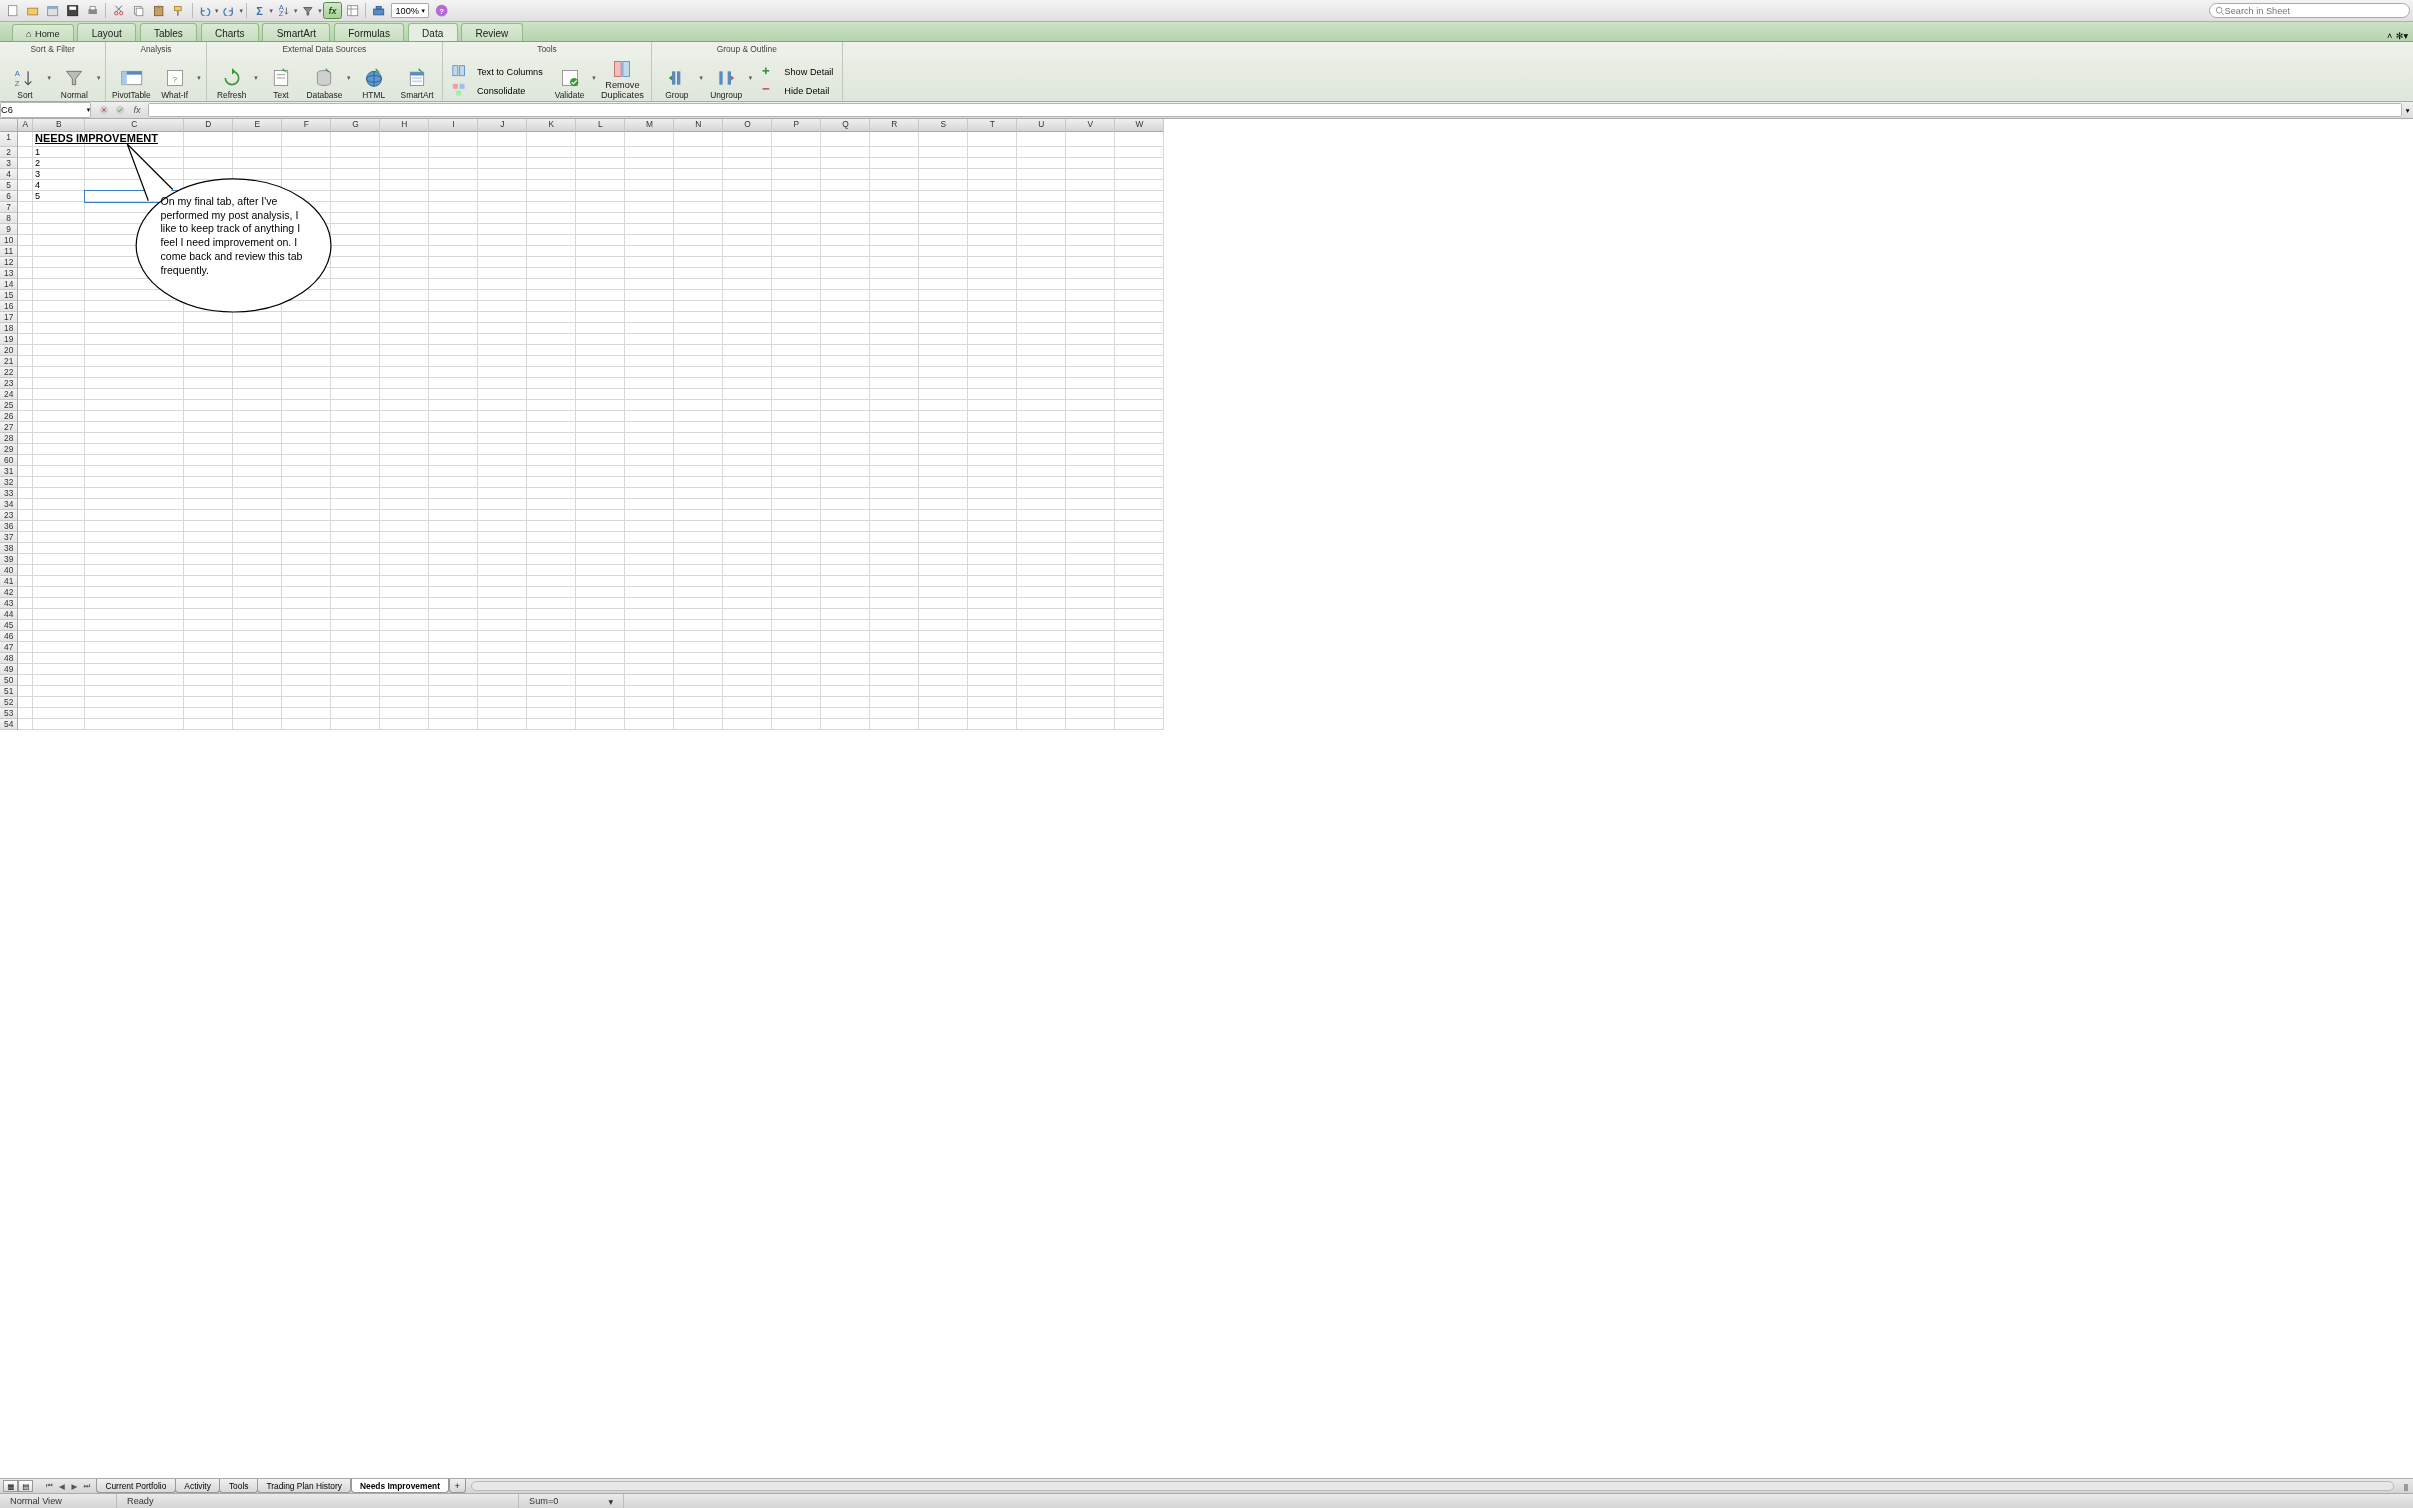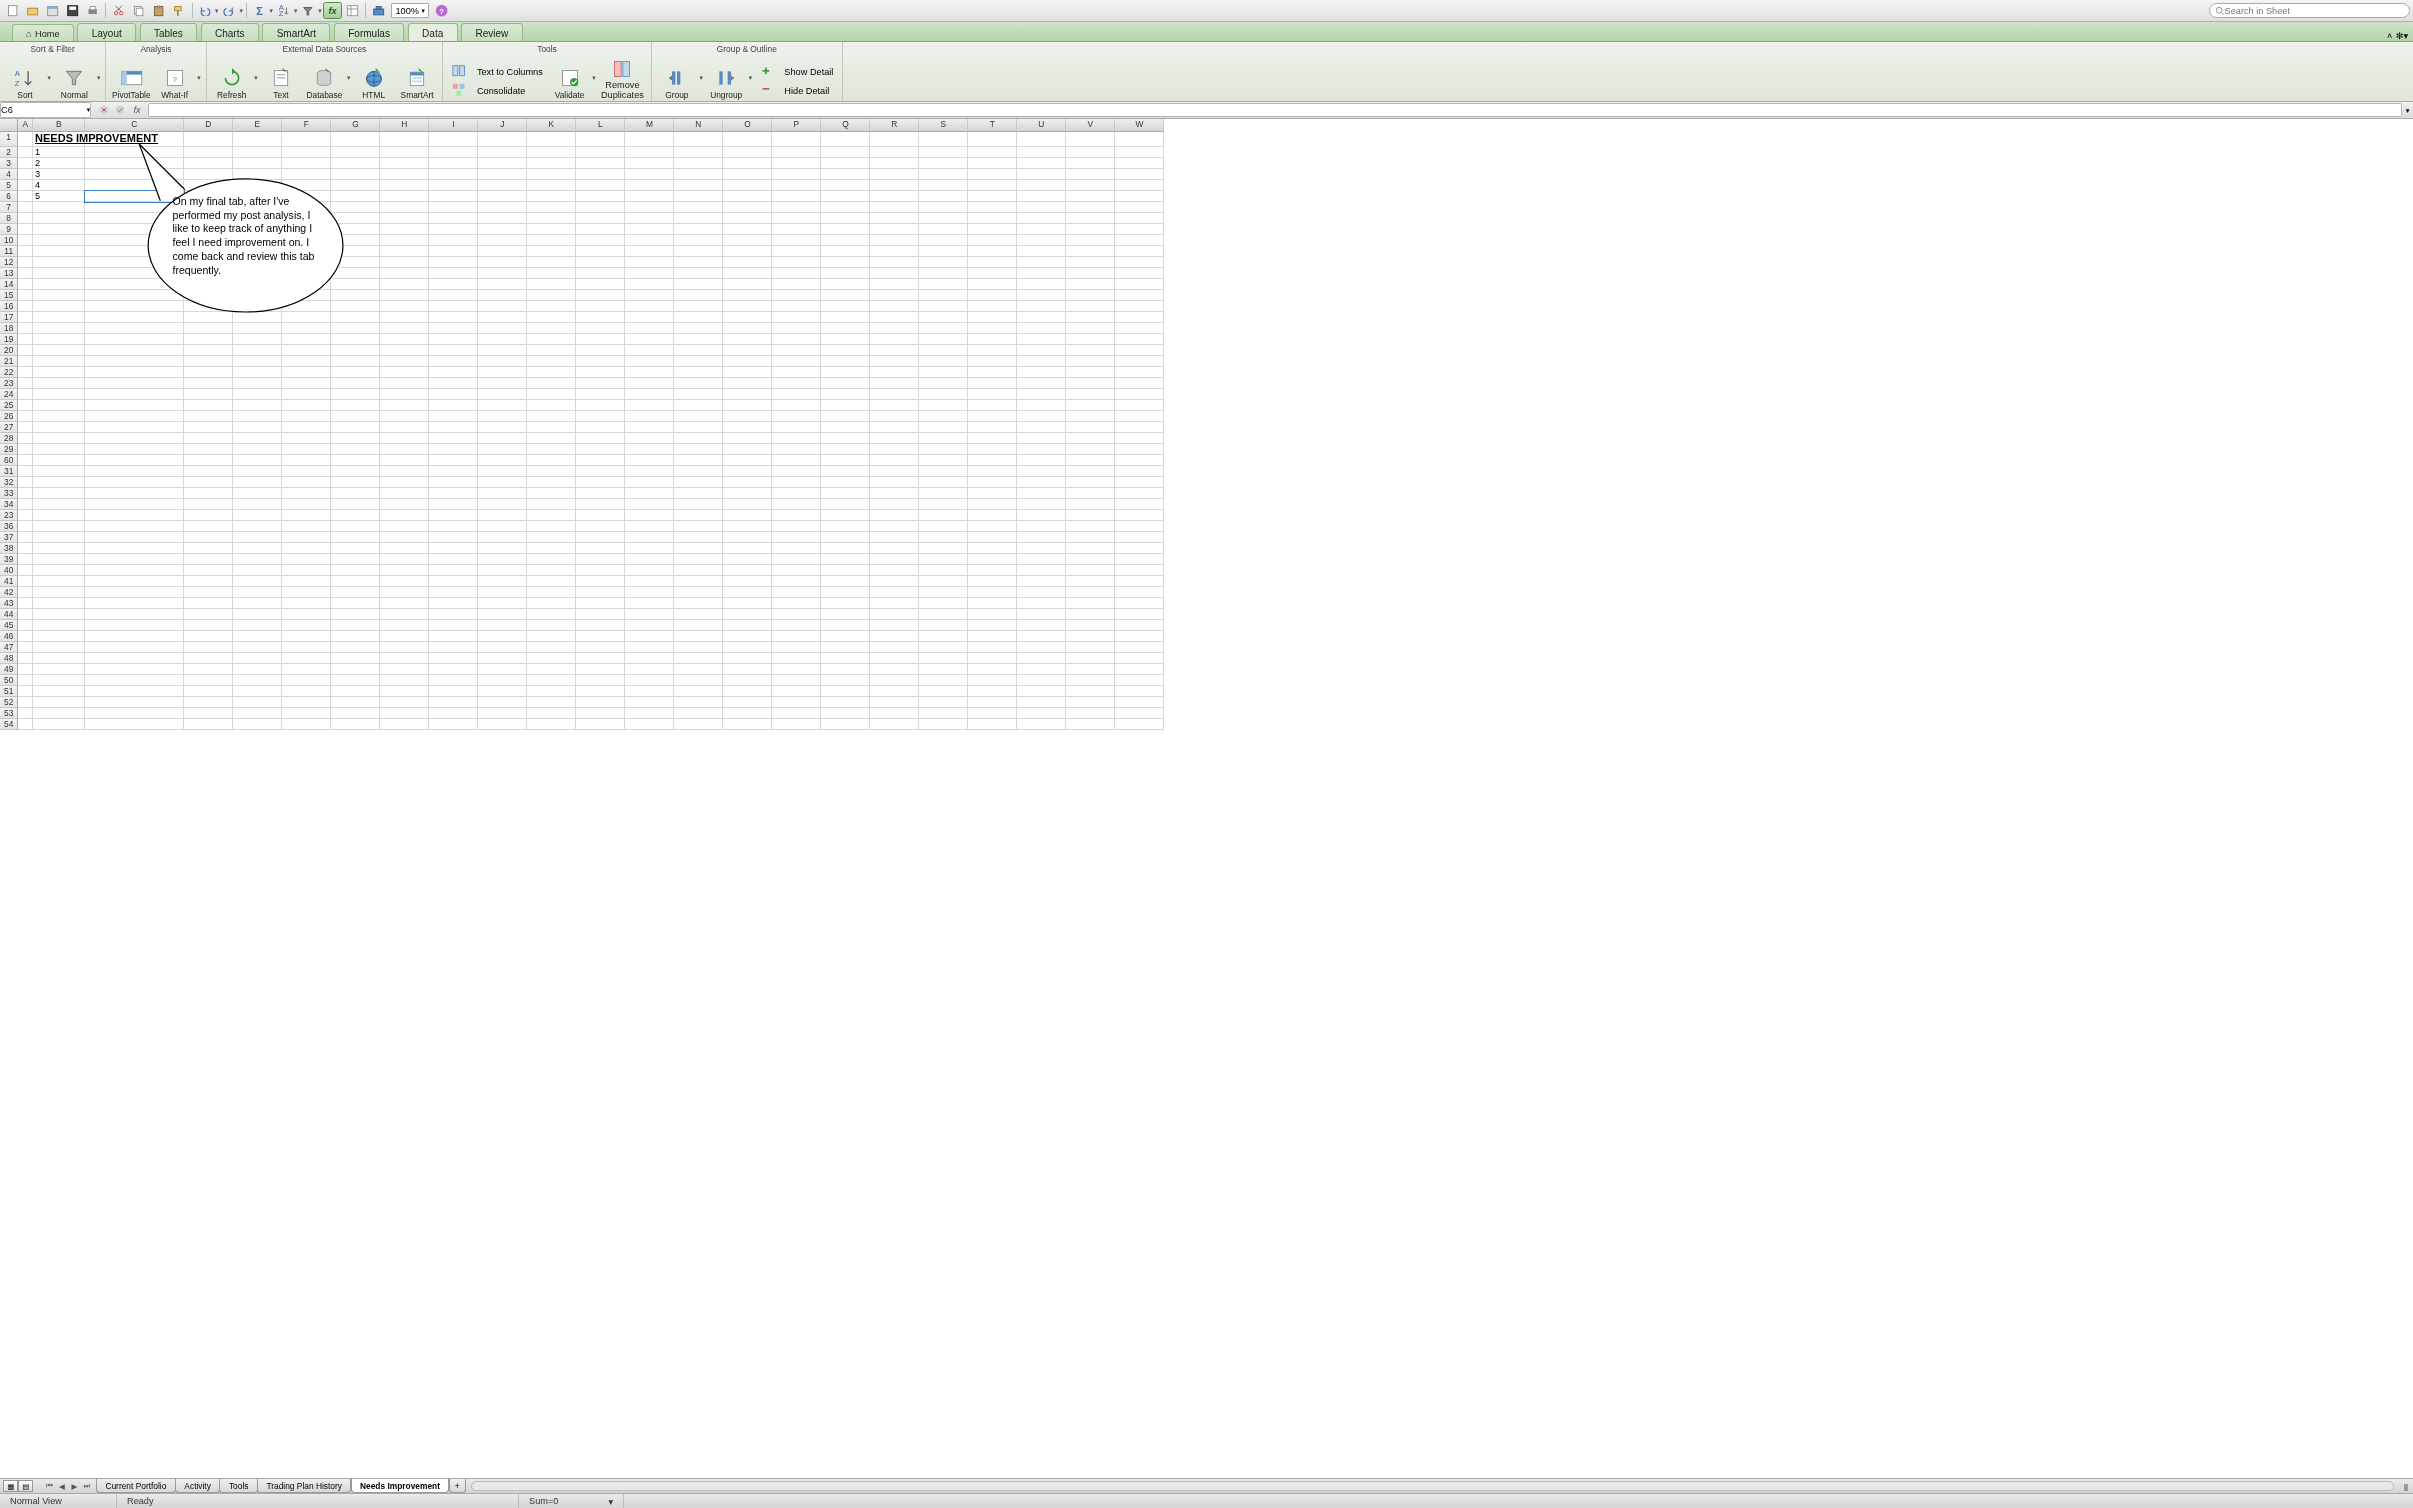--- a/index.html
+++ b/index.html
@@ -60,21 +60,21 @@
 .stab { padding: 1.7px 8.4px; border: 0.8px solid #999; border-top: none; background: linear-gradient(#f0f0f0,#d8d8d8); font-size: 8.4px; cursor: pointer; border-radius: 0 0 3.4px 3.4px; margin-right: -0.8px; }
 .stab.active { background: #fff; font-weight: bold; }
 .stab-add { padding: 1.7px 5px; border: 0.8px solid #999; border-top: none; background: linear-gradient(#f0f0f0,#d8d8d8); border-radius: 0 0 3.4px 3.4px; cursor: pointer; font-size: 8.4px;}
 .hscroll-track { flex:1; margin: 0 5px; height: 10px; background: #e8e8e8; border: 0.8px solid #bbb; border-radius: 5px; position: relative; }
 
 
 .status-bar { height: 15px; background: linear-gradient(#eaeaea,#d4d4d4); border-top: 0.8px solid #aaa; display: flex; align-items: center; font-size: 8.4px; color: #333; }
 .status-seg { padding: 0 10px; border-right: 0.8px solid #bbb; height: 100%; display: flex; align-items: center; }
 
 
-.callout { position: absolute; left: 136px; top: 25px; width: 211px; pointer-events: none; z-index: 5; }
+.callout { position: absolute; left: 124px; top: 25px; width: 211px; pointer-events: none; z-index: 5; }
 .callout svg { width: 100%; height: auto; }
 
 
 .heading-cell { font-weight: bold; text-decoration: underline; font-size: 11px; }
 
 
 .ic svg { display:block; }
 </style>
 </head>
 <body>

